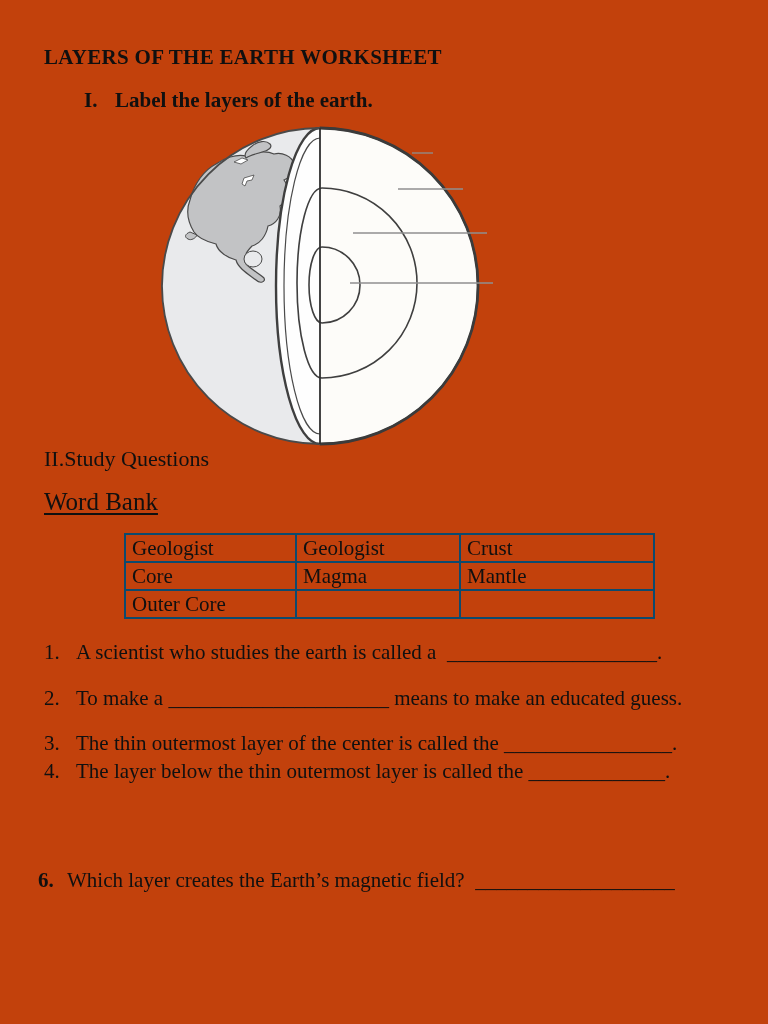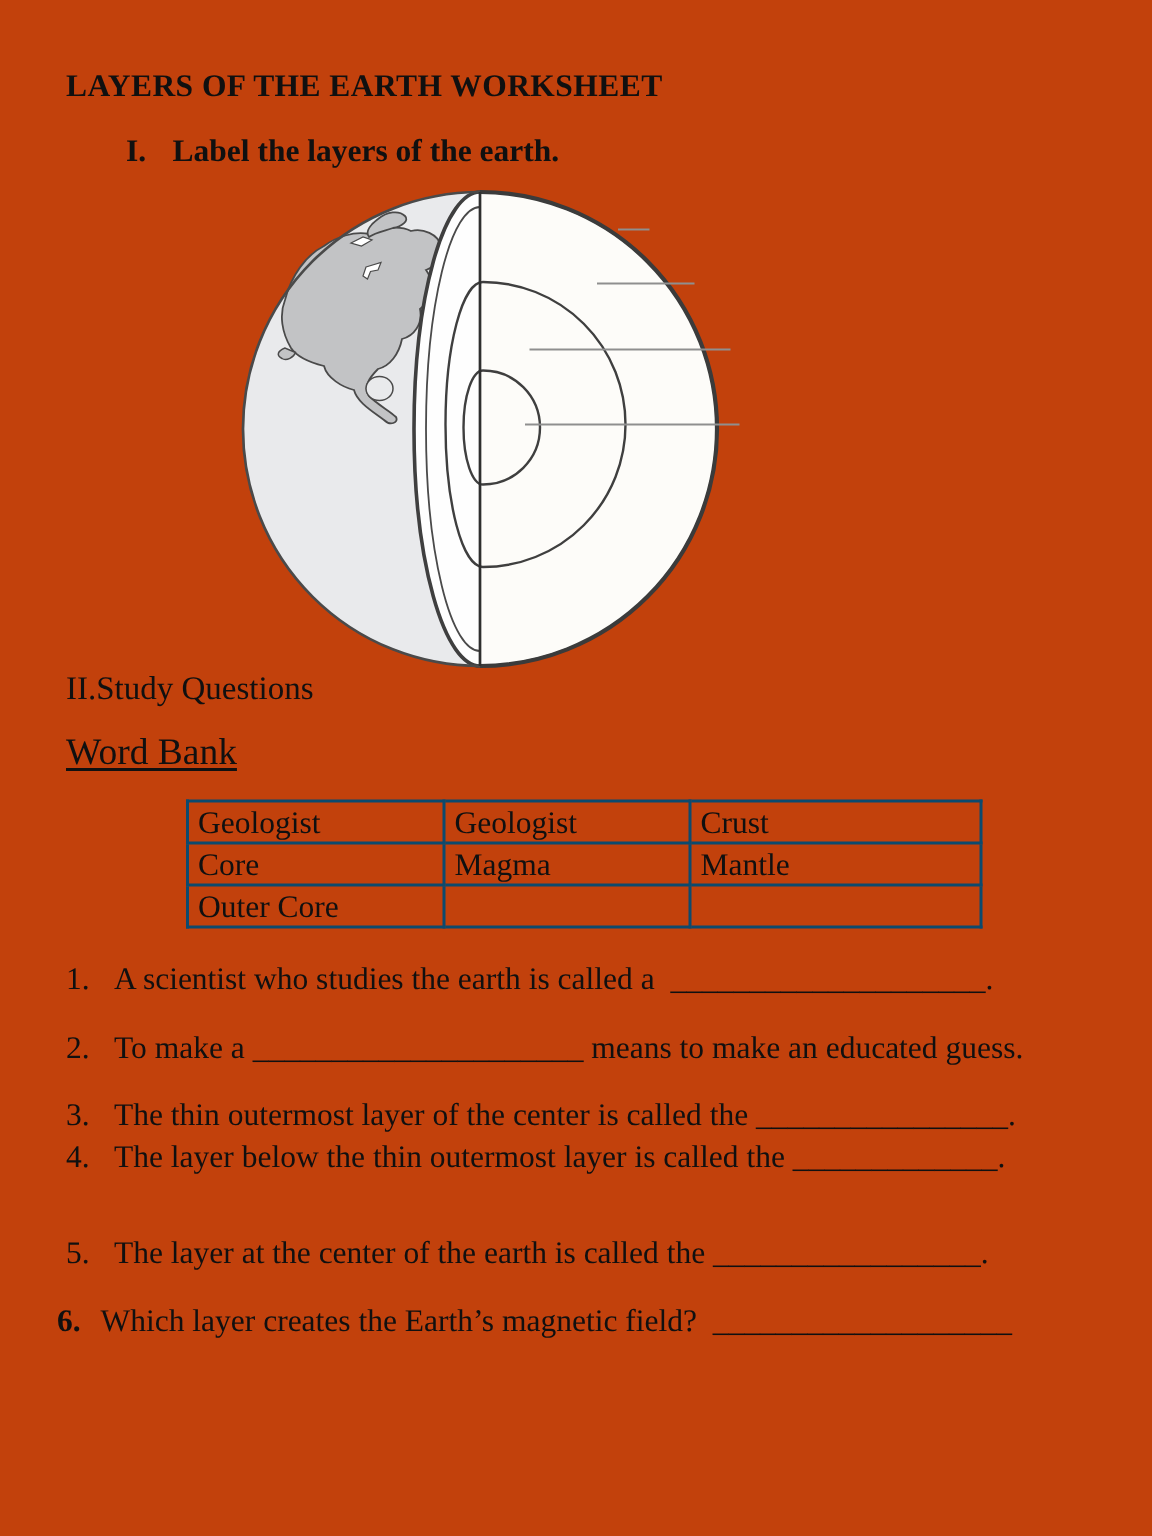--- a/index.html
+++ b/index.html
@@ -96,17 +96,16 @@
   </table>
 
   <div class="q" style="top:640px"><span class="qnum">1.</span><span>A scientist who studies the earth is called a &nbsp;</span><span class="blank">____________________</span><span>.</span></div>
 
   <div class="q" style="top:686px"><span class="qnum">2.</span><span>To make a </span><span class="blank">_____________________</span><span> means to make an educated guess.</span></div>
 
   <div class="q" style="top:731px"><span class="qnum">3.</span><span>The thin outermost layer of the center is called the </span><span class="blank">________________</span><span>.</span></div>
 
   <div class="q" style="top:759px"><span class="qnum">4.</span><span>The layer below the thin outermost layer is called the </span><span class="blank">_____________</span><span>.</span></div>
 
-  <div class="q" style="top:823px"><span class="qnum">5.</span><span>The layer at the center of the earth is called the </span><span class="blank">_________________</span><span>.</span></div>
 
   <div class="q q6" style="top:868px"><span class="qnum">6.</span><span>Which layer creates the Earth’s magnetic field? &nbsp;</span><span class="blank">___________________</span><span></span></div>
 
 </div>
 
 </body></html>

